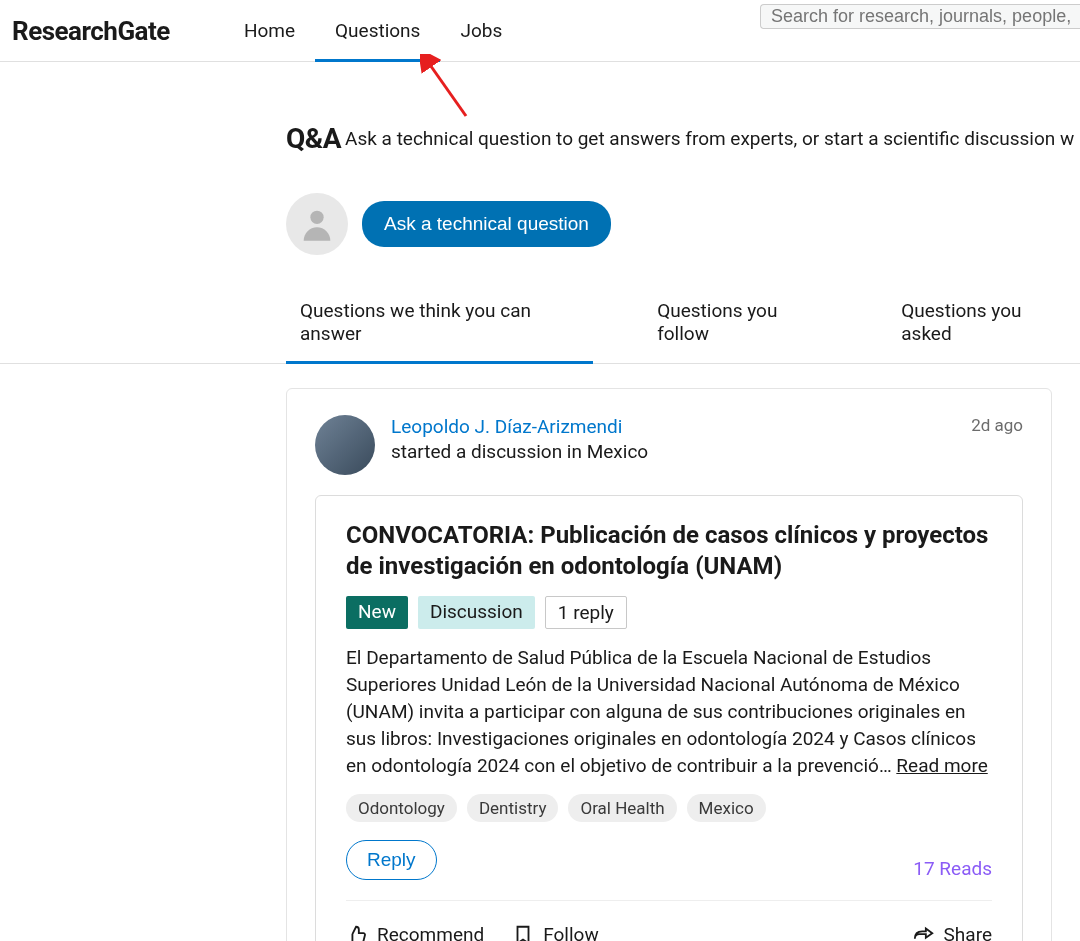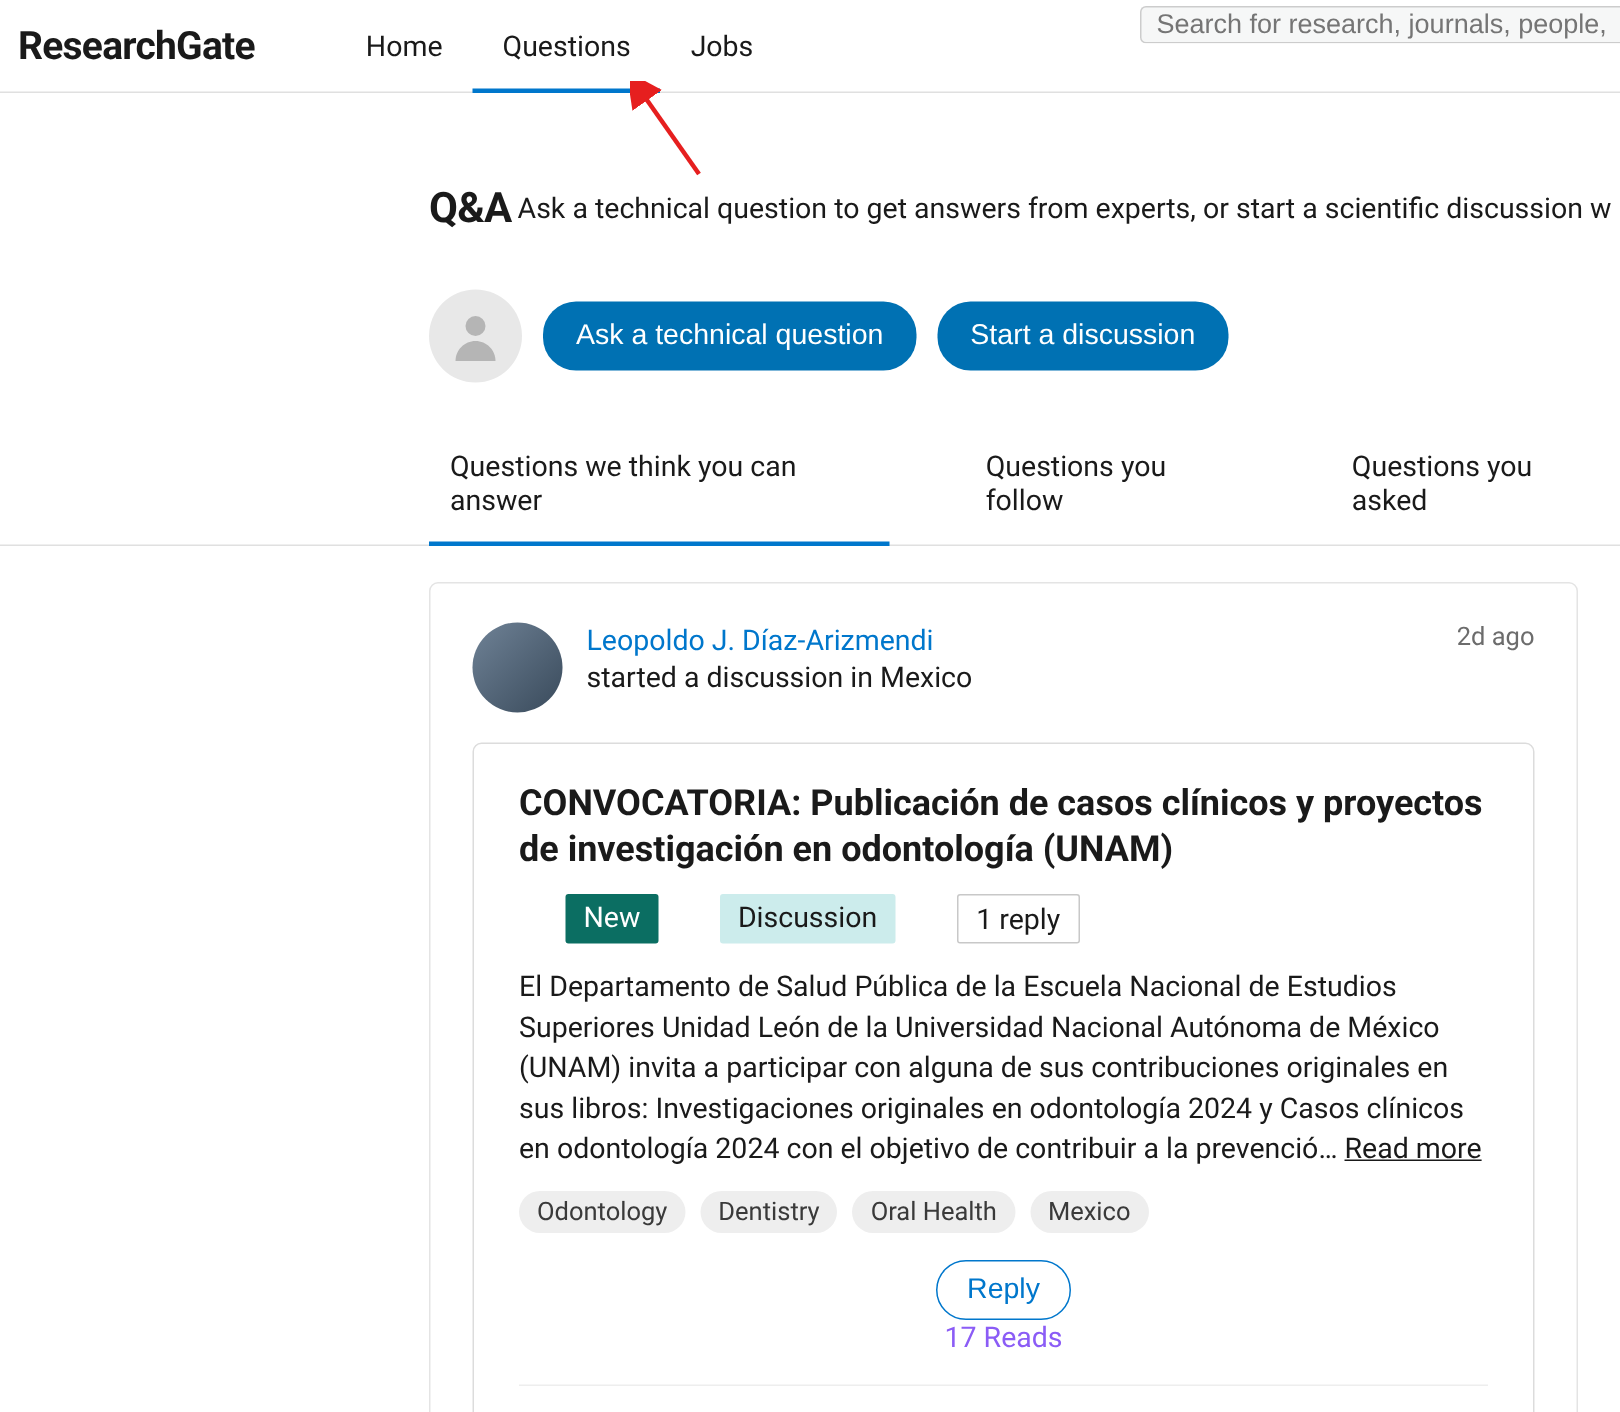--- a/index.html
+++ b/index.html
@@ -188,21 +188,20 @@
   }
   .badge-row {
     display: flex;
     gap: 10px;
     margin-bottom: 16px;
   }
   .badge {
     font-size: 19px;
     padding: 4px 12px;
     border-radius: 2px;
-    margin-left: 31px;
   }
   .badge-new { background: #0b6e62; color: #fff; }
   .badge-disc { background: #ccecec; color: #1a1a1a; }
   .badge-reply { background: #fff; border: 1px solid #c8c8c8; color: #1a1a1a; }
   .body-text {
     font-size: 19px;
     line-height: 1.42;
     color: #1a1a1a;
     margin-bottom: 14px;
   }
@@ -214,24 +213,23 @@
   }
   .tag {
     background: #eeeeee;
     color: #3a3a3a;
     font-size: 17px;
     padding: 4px 12px;
     border-radius: 14px;
   }
   .reply-row {
     display: flex;
-    align-items: center;
+    align-items: flex-end;
     justify-content: space-between;
     margin-bottom: 20px;
-    flex-direction: column;
   }
   .reply-btn {
     border: 1px solid #0077cc;
     color: #0077cc;
     background: #fff;
     border-radius: 22px;
     padding: 8px 20px;
     font-size: 19px;
     cursor: pointer;
   }
@@ -284,21 +282,20 @@
     <span class="qa-sub">Ask a technical question to get answers from experts, or start a scientific discussion w</span>
   </div>
   <div class="qa-row2">
     <div class="avatar-placeholder">
       <svg width="40" height="40" viewBox="0 0 24 24">
         <circle cx="12" cy="8" r="4"></circle>
           <path d="M4 22c0-4.4 3.6-8 8-8s8 3.6 8 8"></path>
       </svg>
     </div>
     <button class="pill-btn">Ask a technical question</button>
-    <button class="pill-btn">Start a discussion</button>
   </div>
 </div>
 
 <div class="filter-bar">
   <div class="filter-inner">
     <div class="filter-tab active">Questions we think you can answer</div>
     <div class="filter-tab">Questions you follow</div>
     <div class="filter-tab">Questions you asked</div>
   </div>
 </div>

